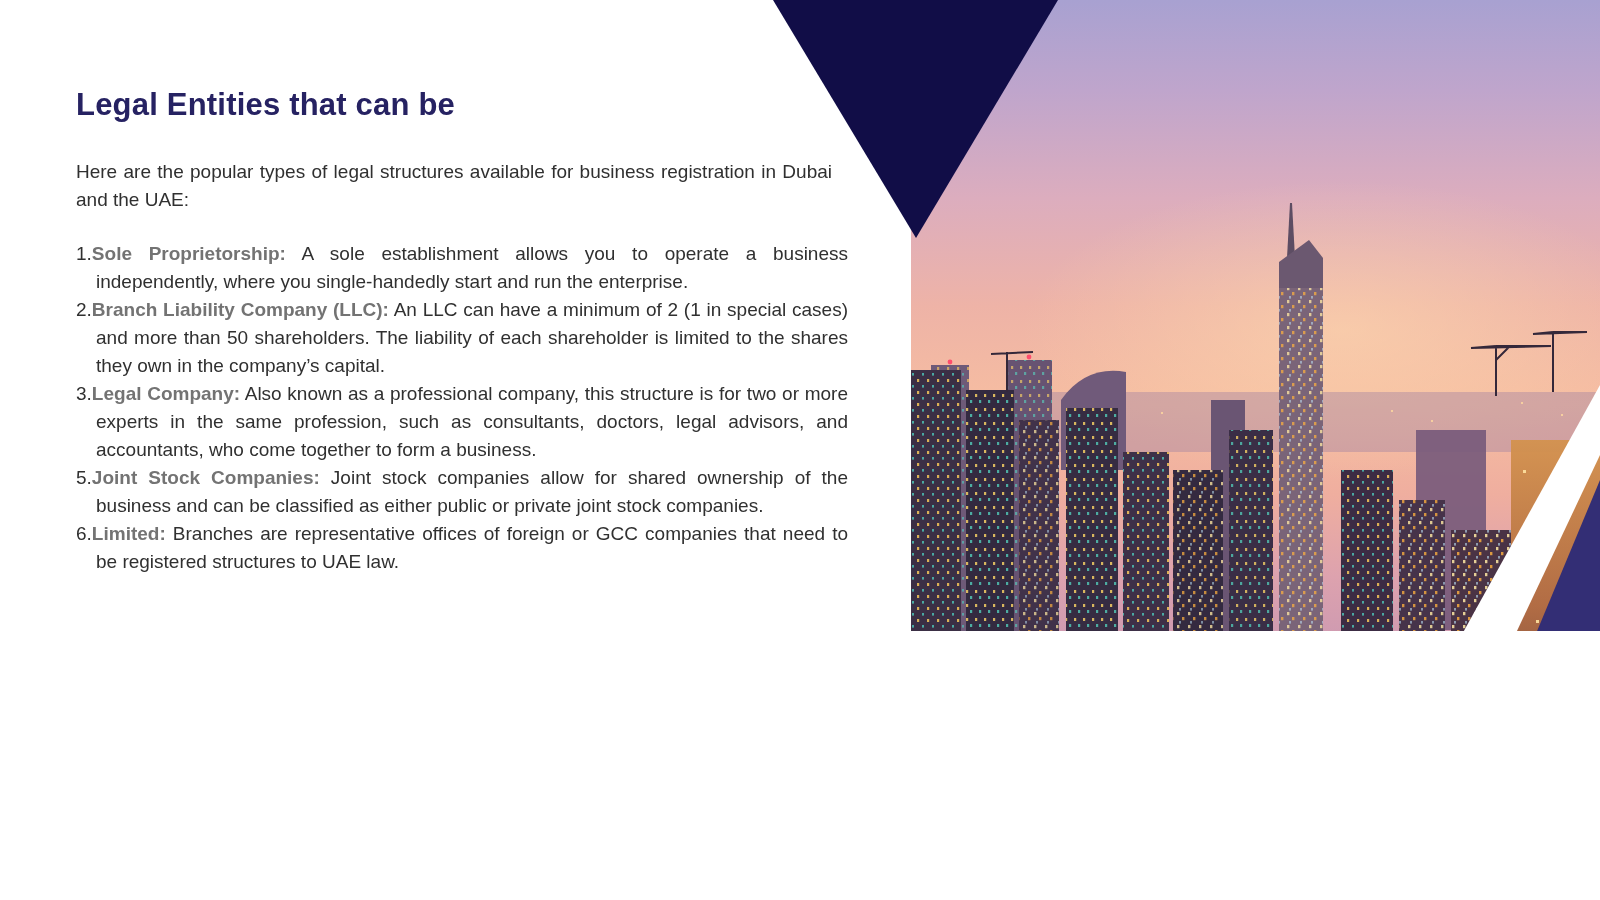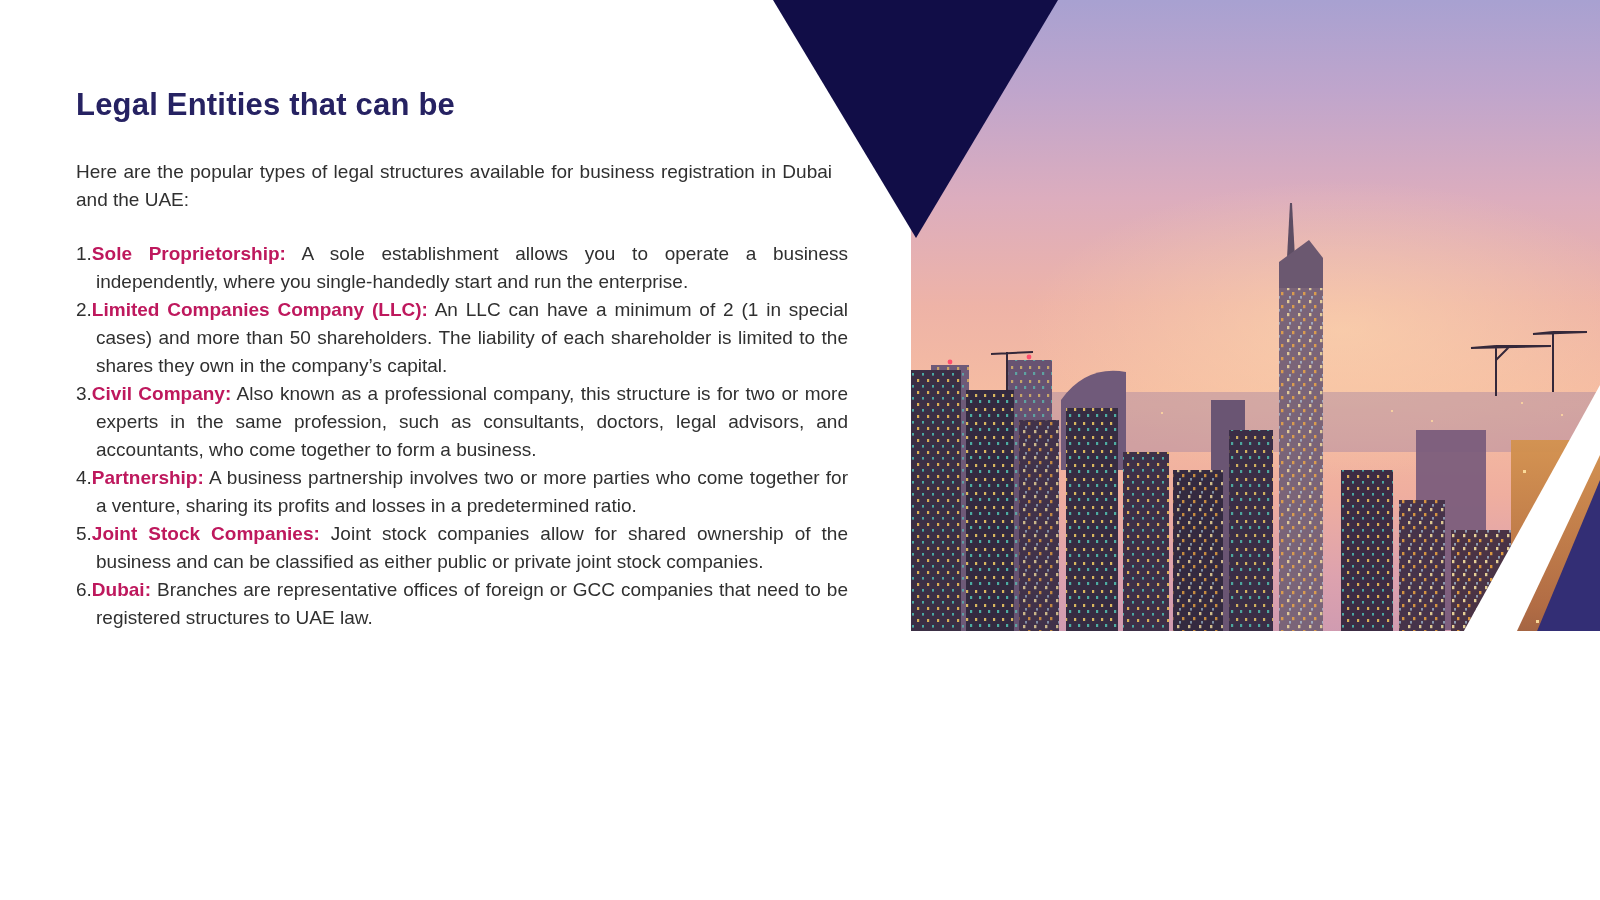--- a/index.html
+++ b/index.html
@@ -21,42 +21,41 @@
     margin:34px 16px 0 0;font-size:19px;line-height:28px;color:#303030;
     text-align:justify;text-align-last:left;
   }
   .legal-list{margin-top:26px;}
   .item{
     font-size:19px;line-height:28px;color:#303030;
     text-align:justify;text-align-last:left;
     padding-left:20px;text-indent:-20px;
   }
   .item .num{color:#303030;}
-  .item .term{font-weight:700;color:#be185d;}
+  .item .term{font-weight:700;color:#737373;}
   
   .photo-panel{position:absolute;left:911px;top:0;width:689px;height:900px;}
   .photo-panel svg{display:block;}
   
   .overlay{position:absolute;left:0;top:0;width:1600px;height:900px;pointer-events:none;}
 </style>
 </head>
 <body>
 
 <div class="slide">
 
   <div class="content">
     <h1 class="h-small">Legal Entities that can be</h1>
     <p class="intro">Here are the popular types of legal structures available for business registration in Dubai and the UAE:</p>
     <div class="legal-list">
         <div class="item"><span class="num">1.</span><span class="term">Sole Proprietorship:</span><span class="desc"> A sole establishment allows you to operate a business independently, where you single-handedly start and run the enterprise.</span></div>
-        <div class="item"><span class="num">2.</span><span class="term">Limited Companies Company (LLC):</span><span class="desc"> An LLC can have a minimum of 2 (1 in special cases) and more than 50 shareholders. The liability of each shareholder is limited to the shares they own in the company’s capital.</span></div>
-        <div class="item"><span class="num">3.</span><span class="term">Civil Company:</span><span class="desc"> Also known as a professional company, this structure is for two or more experts in the same profession, such as consultants, doctors, legal advisors, and accountants, who come together to form a business.</span></div>
-        <div class="item"><span class="num">4.</span><span class="term">Partnership:</span><span class="desc"> A business partnership involves two or more parties who come together for a venture, sharing its profits and losses in a predetermined ratio.</span></div>
+        <div class="item"><span class="num">2.</span><span class="term">Branch Liability Company (LLC):</span><span class="desc"> An LLC can have a minimum of 2 (1 in special cases) and more than 50 shareholders. The liability of each shareholder is limited to the shares they own in the company’s capital.</span></div>
+        <div class="item"><span class="num">3.</span><span class="term">Legal Company:</span><span class="desc"> Also known as a professional company, this structure is for two or more experts in the same profession, such as consultants, doctors, legal advisors, and accountants, who come together to form a business.</span></div>
         <div class="item"><span class="num">5.</span><span class="term">Joint Stock Companies:</span><span class="desc"> Joint stock companies allow for shared ownership of the business and can be classified as either public or private joint stock companies.</span></div>
-        <div class="item"><span class="num">6.</span><span class="term">Dubai:</span><span class="desc"> Branches are representative offices of foreign or GCC companies that need to be registered structures to UAE law.</span></div>
+        <div class="item"><span class="num">6.</span><span class="term">Limited:</span><span class="desc"> Branches are representative offices of foreign or GCC companies that need to be registered structures to UAE law.</span></div>
       </div>
   </div>
 
   <div class="photo-panel">
     <svg width="689" height="900" viewBox="0 0 689 900" xmlns="http://www.w3.org/2000/svg">
       <defs>
         <linearGradient id="g-sky" x1="0" y1="0" x2="0" y2="1">
           <stop offset="0" stop-color="#a8a1d1"></stop>
           <stop offset="0.10" stop-color="#bfa5cc"></stop>
           <stop offset="0.22" stop-color="#dcadbe"></stop>

